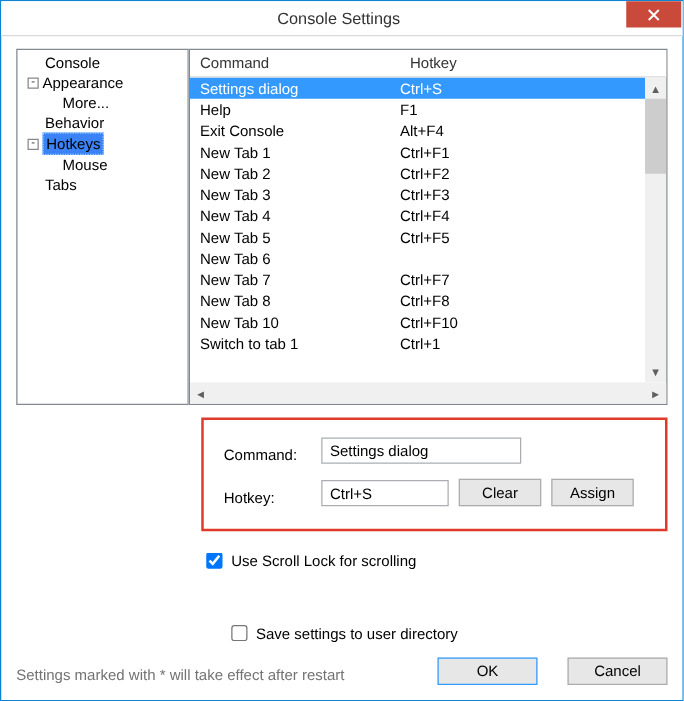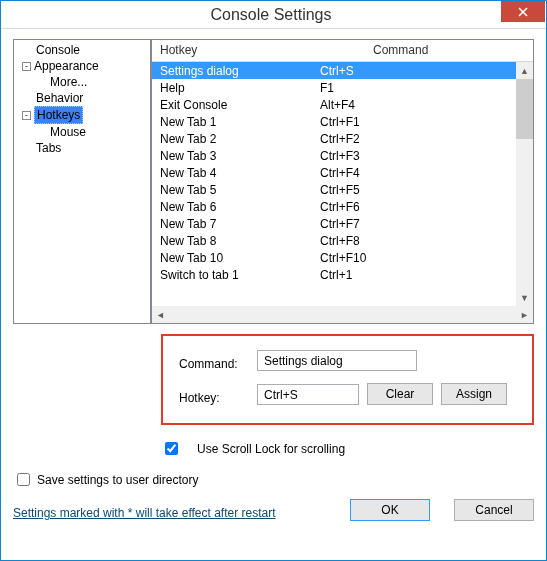--- a/index.html
+++ b/index.html
@@ -24,21 +24,21 @@
     background: #fff;
     border-bottom: 1px solid #d9d9d9;
     display: flex;
     align-items: center;
     position: relative;
   }
   .titlebar .title {
     flex: 1;
     text-align: center;
     color: #333;
-    font-size: 16px;
+    font-size: 13px;
     padding-left: 40px;
   }
   .close-btn {
     width: 44px;
     height: 21px;
     background: #c9493b;
     color: #fff;
     display: flex;
     align-items: center;
     justify-content: center;
@@ -202,30 +202,31 @@
     font: inherit;
     cursor: pointer;
     min-width: 66px;
   }
   .btn.primary { border: 1px solid #3399ff; background:#e7e7e7; }
   .checkbox-row {
     margin-top: 14px;
     margin-left: 148px;
     display: flex;
     align-items: center;
-    gap: 16px;
+    gap: 4px;
   }
   .checkbox-row2 {
-    margin-top: 12px;
+    margin-top: 39px;
     display: flex;
     align-items: center;
     gap: 4px;
+    justify-content: center;
   }
   input[type=checkbox]{ width:13px;height:13px; cursor:pointer; }
-  .footer-note { margin-top: 10px; color:#0c4a6e;text-decoration:underline; }
+  .footer-note { margin-top: 10px; color:#737373; }
   .dialog-buttons {
     display:flex;
     gap:24px;
     justify-content:flex-end;
     margin-top: 4px;
     align-items:center;
   }
   .dialog-buttons .btn { min-width:80px; }
   .footer-row {
     display:flex;
@@ -290,22 +291,22 @@
             <span class="tree-row">
               <span class="toggle-space"></span>
               <span>Tabs</span>
             </span>
           </li>
         </ul>
       </div>
 
       <div class="list-panel">
         <div class="list-header">
+          <div class="col col-cmd">Command</div>
           <div class="col col-hot">Hotkey</div>
-          <div class="col col-cmd">Command</div>
         </div>
         <div class="scroll-area">
           <div class="list-body" id="list-body">
               <div class="list-row selected">
                 <span class="c1">Settings dialog</span>
                 <span class="c2">Ctrl+S</span>
               </div>
               <div class="list-row">
                 <span class="c1">Help</span>
                 <span class="c2">F1</span>
@@ -329,21 +330,20 @@
               <div class="list-row">
                 <span class="c1">New Tab 4</span>
                 <span class="c2">Ctrl+F4</span>
               </div>
               <div class="list-row">
                 <span class="c1">New Tab 5</span>
                 <span class="c2">Ctrl+F5</span>
               </div>
               <div class="list-row">
                 <span class="c1">New Tab 6</span>
-                <span class="c2">Ctrl+F6</span>
               </div>
               <div class="list-row">
                 <span class="c1">New Tab 7</span>
                 <span class="c2">Ctrl+F7</span>
               </div>
               <div class="list-row">
                 <span class="c1">New Tab 8</span>
                 <span class="c2">Ctrl+F8</span>
               </div>
               <div class="list-row">

